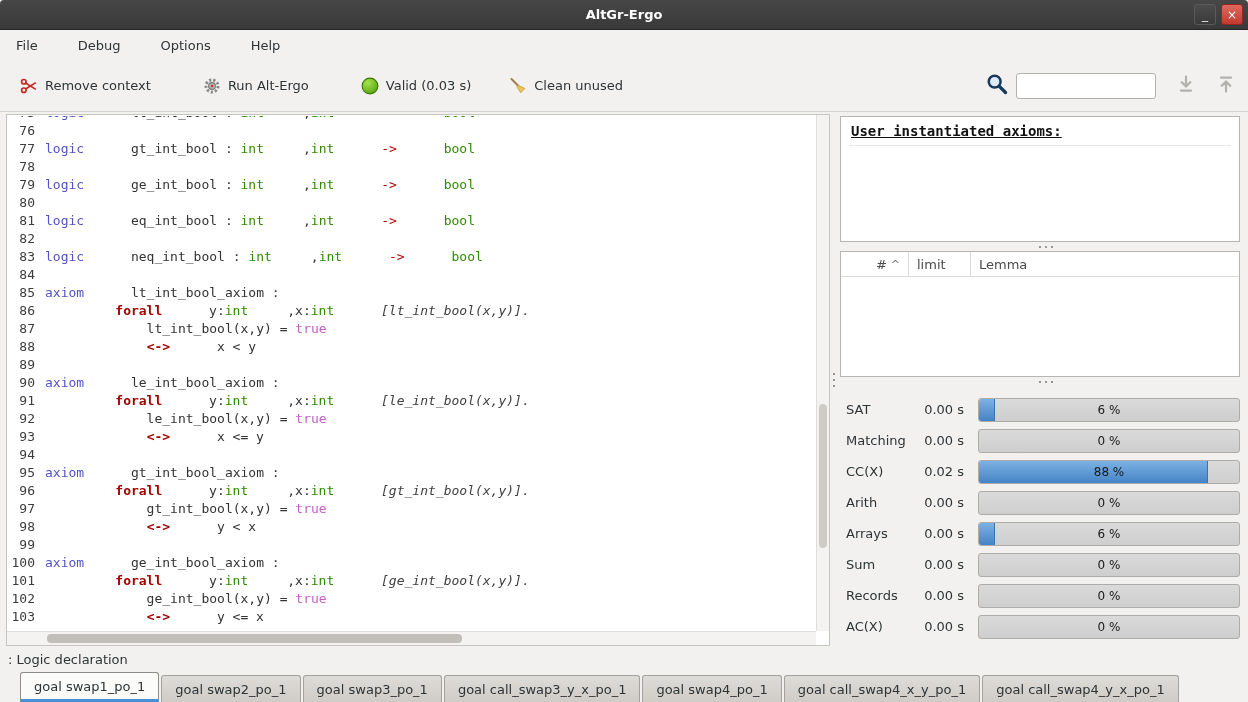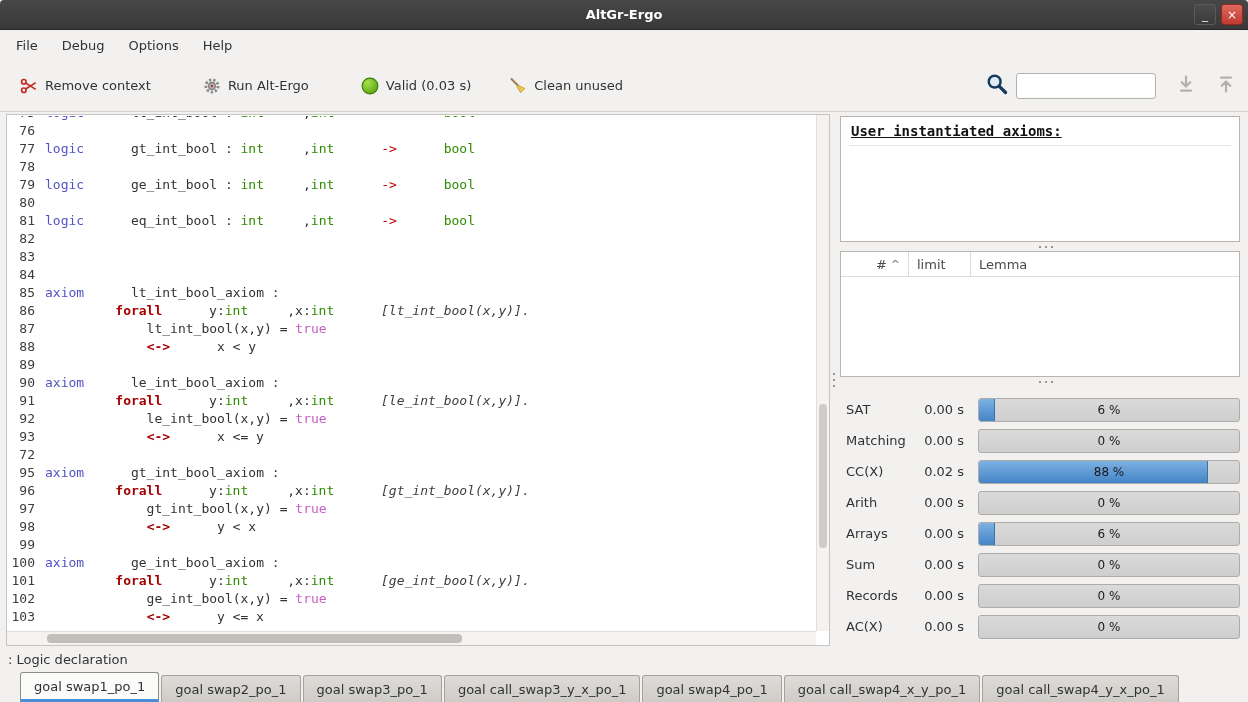--- a/index.html
+++ b/index.html
@@ -10,21 +10,21 @@
   .titlebar { height:30px; background:linear-gradient(#474747,#393939); border-bottom:1px solid #262626;
               display:flex; align-items:center; position:relative; border-radius:4px 4px 0 0; }
   .title { flex:1; text-align:center; color:#fff; font-weight:bold; font-size:13px; }
   .win-btns { position:absolute; right:5px; top:4px; display:flex; gap:5px; }
   .win-btn { width:22px; height:21px; display:flex; align-items:center; justify-content:center;
              font-size:12px; color:#e8e8e8; border:1px solid #5a5a5a; border-radius:3px;
              background:linear-gradient(#4c4c4c,#3a3a3a); cursor:default; }
   .win-btn.close { background:linear-gradient(#e0685e,#c03a30); border-color:#96271f; color:#fff; }
 
   
-  .menubar { height:30px; display:flex; align-items:center; padding:0 6px; gap:4px; background:#f2f1f0; }
+  .menubar { height:30px; display:flex; align-items:center; padding:0 6px; gap:20px; background:#f2f1f0; }
   .menu-item { padding:4px 10px; border-radius:3px; }
 
   
   .toolbar { height:52px; display:flex; align-items:center; padding:0 12px; background:#f2f1f0;
              border-bottom:1px solid #d5d3cf; }
   .tool-btn { display:flex; align-items:center; gap:7px; padding:6px 8px; border-radius:3px; }
   .tool-btn svg { display:block; }
   .tool-gap { width:36px; }
   .tool-spacer { flex:1; }
   .search-input { width:140px; height:26px; border:1px solid #b4b2ae; border-radius:3px; background:#fff;
@@ -187,32 +187,32 @@
     <div class="editor-clip">
       <div class="editor-scroll">
           <div class="code-row"><div class="ln">75</div><div class="lc"><span class="tok-k">logic</span><span class="tok-p"> lt_int_bool : </span><span class="tok-t">int</span><span class="tok-p">,</span><span class="tok-t">int</span><span class="tok-p"> </span><span class="tok-o">-&gt;</span><span class="tok-p"> </span><span class="tok-t">bool</span></div></div>
           <div class="code-row"><div class="ln">76</div><div class="lc"><span class="tok-p"></span></div></div>
           <div class="code-row"><div class="ln">77</div><div class="lc"><span class="tok-k">logic</span><span class="tok-p"> gt_int_bool : </span><span class="tok-t">int</span><span class="tok-p">,</span><span class="tok-t">int</span><span class="tok-p"> </span><span class="tok-o">-&gt;</span><span class="tok-p"> </span><span class="tok-t">bool</span></div></div>
           <div class="code-row"><div class="ln">78</div><div class="lc"><span class="tok-p"></span></div></div>
           <div class="code-row"><div class="ln">79</div><div class="lc"><span class="tok-k">logic</span><span class="tok-p"> ge_int_bool : </span><span class="tok-t">int</span><span class="tok-p">,</span><span class="tok-t">int</span><span class="tok-p"> </span><span class="tok-o">-&gt;</span><span class="tok-p"> </span><span class="tok-t">bool</span></div></div>
           <div class="code-row"><div class="ln">80</div><div class="lc"><span class="tok-p"></span></div></div>
           <div class="code-row"><div class="ln">81</div><div class="lc"><span class="tok-k">logic</span><span class="tok-p"> eq_int_bool : </span><span class="tok-t">int</span><span class="tok-p">,</span><span class="tok-t">int</span><span class="tok-p"> </span><span class="tok-o">-&gt;</span><span class="tok-p"> </span><span class="tok-t">bool</span></div></div>
           <div class="code-row"><div class="ln">82</div><div class="lc"><span class="tok-p"></span></div></div>
-          <div class="code-row"><div class="ln">83</div></div>
+          <div class="code-row"><div class="ln">83</div><div class="lc"><span class="tok-k">logic</span><span class="tok-p"> neq_int_bool : </span><span class="tok-t">int</span><span class="tok-p">,</span><span class="tok-t">int</span><span class="tok-p"> </span><span class="tok-o">-&gt;</span><span class="tok-p"> </span><span class="tok-t">bool</span></div></div>
           <div class="code-row"><div class="ln">84</div><div class="lc"><span class="tok-p"></span></div></div>
           <div class="code-row"><div class="ln">85</div><div class="lc"><span class="tok-k">axiom</span><span class="tok-p"> lt_int_bool_axiom :</span></div></div>
           <div class="code-row"><div class="ln">86</div><div class="lc"><span class="tok-p">    </span><span class="tok-f">forall</span><span class="tok-p"> y:</span><span class="tok-t">int</span><span class="tok-p">,x:</span><span class="tok-t">int</span><span class="tok-p"> </span><span class="tok-g">[lt_int_bool(x,y)].</span></div></div>
           <div class="code-row"><div class="ln">87</div><div class="lc"><span class="tok-p">        lt_int_bool(x,y) = </span><span class="tok-b">true</span></div></div>
           <div class="code-row"><div class="ln">88</div><div class="lc"><span class="tok-p">        </span><span class="tok-f">&lt;-&gt;</span><span class="tok-p"> x &lt; y</span></div></div>
           <div class="code-row"><div class="ln">89</div><div class="lc"><span class="tok-p"></span></div></div>
           <div class="code-row"><div class="ln">90</div><div class="lc"><span class="tok-k">axiom</span><span class="tok-p"> le_int_bool_axiom :</span></div></div>
           <div class="code-row"><div class="ln">91</div><div class="lc"><span class="tok-p">    </span><span class="tok-f">forall</span><span class="tok-p"> y:</span><span class="tok-t">int</span><span class="tok-p">,x:</span><span class="tok-t">int</span><span class="tok-p"> </span><span class="tok-g">[le_int_bool(x,y)].</span></div></div>
           <div class="code-row"><div class="ln">92</div><div class="lc"><span class="tok-p">        le_int_bool(x,y) = </span><span class="tok-b">true</span></div></div>
           <div class="code-row"><div class="ln">93</div><div class="lc"><span class="tok-p">        </span><span class="tok-f">&lt;-&gt;</span><span class="tok-p"> x &lt;= y</span></div></div>
-          <div class="code-row"><div class="ln">72</div><div class="lc"><span class="tok-p"></span></div></div>
+          <div class="code-row"><div class="ln">94</div><div class="lc"><span class="tok-p"></span></div></div>
           <div class="code-row"><div class="ln">95</div><div class="lc"><span class="tok-k">axiom</span><span class="tok-p"> gt_int_bool_axiom :</span></div></div>
           <div class="code-row"><div class="ln">96</div><div class="lc"><span class="tok-p">    </span><span class="tok-f">forall</span><span class="tok-p"> y:</span><span class="tok-t">int</span><span class="tok-p">,x:</span><span class="tok-t">int</span><span class="tok-p"> </span><span class="tok-g">[gt_int_bool(x,y)].</span></div></div>
           <div class="code-row"><div class="ln">97</div><div class="lc"><span class="tok-p">        gt_int_bool(x,y) = </span><span class="tok-b">true</span></div></div>
           <div class="code-row"><div class="ln">98</div><div class="lc"><span class="tok-p">        </span><span class="tok-f">&lt;-&gt;</span><span class="tok-p"> y &lt; x</span></div></div>
           <div class="code-row"><div class="ln">99</div><div class="lc"><span class="tok-p"></span></div></div>
           <div class="code-row"><div class="ln">100</div><div class="lc"><span class="tok-k">axiom</span><span class="tok-p"> ge_int_bool_axiom :</span></div></div>
           <div class="code-row"><div class="ln">101</div><div class="lc"><span class="tok-p">    </span><span class="tok-f">forall</span><span class="tok-p"> y:</span><span class="tok-t">int</span><span class="tok-p">,x:</span><span class="tok-t">int</span><span class="tok-p"> </span><span class="tok-g">[ge_int_bool(x,y)].</span></div></div>
           <div class="code-row"><div class="ln">102</div><div class="lc"><span class="tok-p">        ge_int_bool(x,y) = </span><span class="tok-b">true</span></div></div>
           <div class="code-row"><div class="ln">103</div><div class="lc"><span class="tok-p">        </span><span class="tok-f">&lt;-&gt;</span><span class="tok-p"> y &lt;= x</span></div></div>
         </div>

